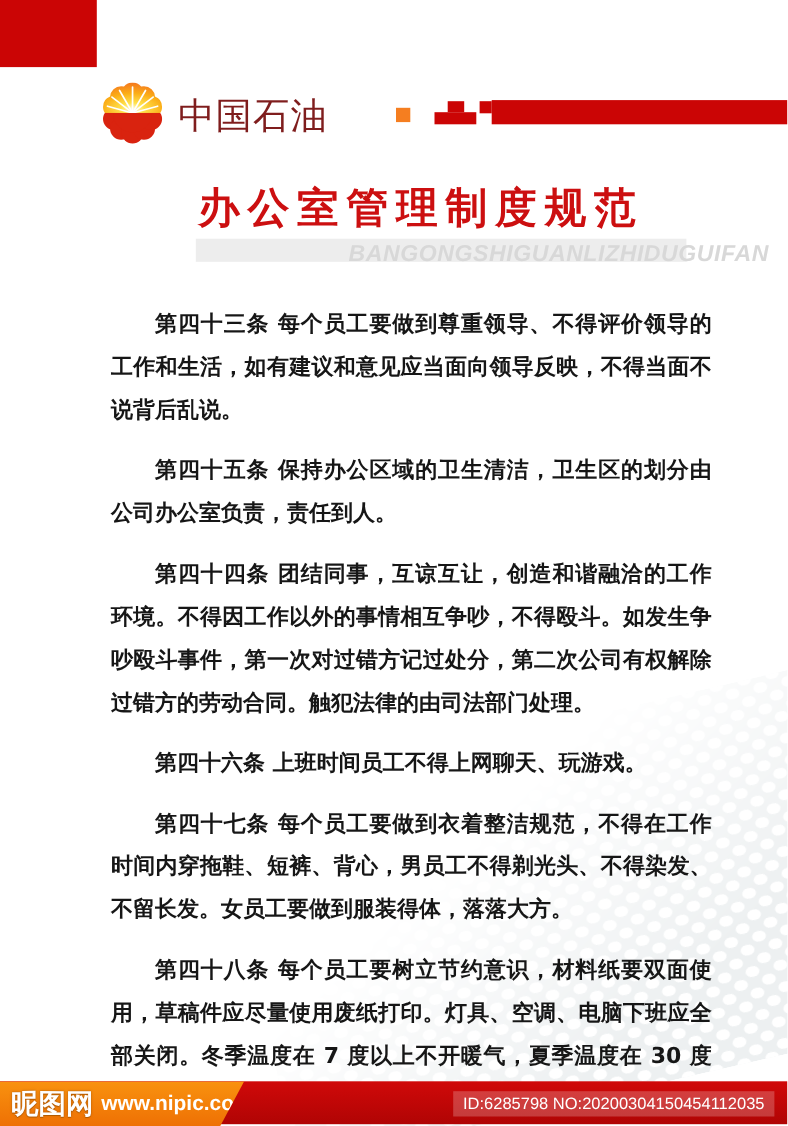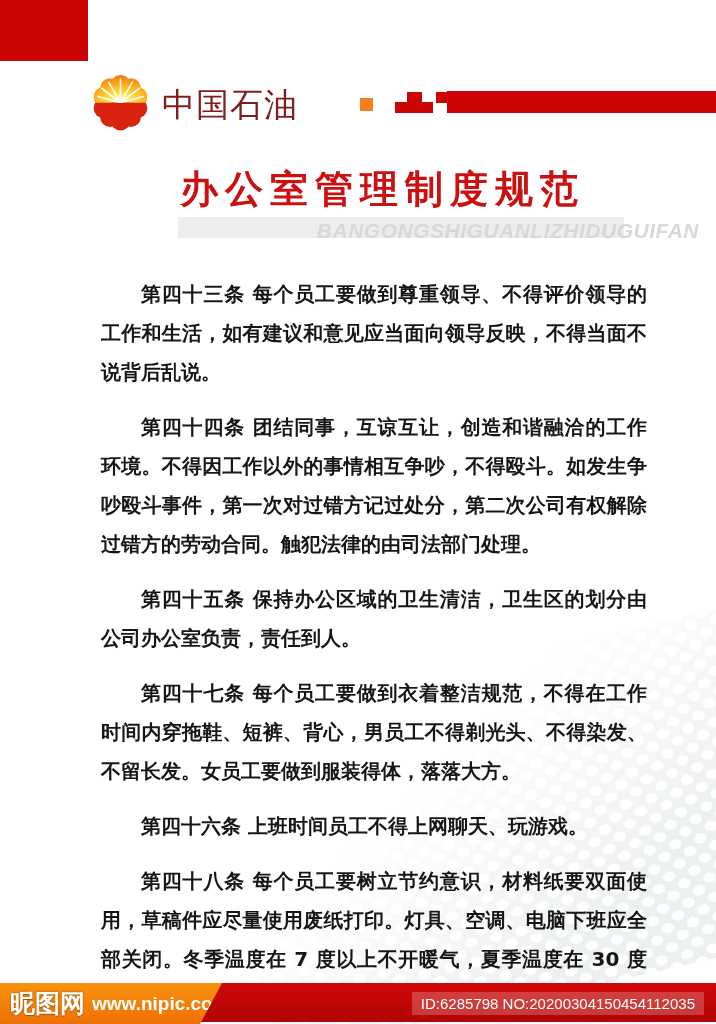--- a/index.html
+++ b/index.html
@@ -134,24 +134,24 @@
   <div class="deco deco-base"></div>
   <div class="deco deco-b"></div>
   <div class="deco deco-bar"></div>
 
   <div class="doc-title">办公室管理制度规范</div>
   <div class="subtitle-bar"></div>
   <div class="pinyin">BANGONGSHIGUANLIZHIDUGUIFAN</div>
 
   <div class="body-text">
     <p>第四十三条 每个员工要做到尊重领导、不得评价领导的工作和生活，如有建议和意见应当面向领导反映，不得当面不说背后乱说。</p>
+    <p>第四十五条 保持办公区域的卫生清洁，卫生区的划分由公司办公室负责，责任到人。</p>
     <p>第四十四条 团结同事，互谅互让，创造和谐融洽的工作环境。不得因工作以外的事情相互争吵，不得殴斗。如发生争吵殴斗事件，第一次对过错方记过处分，第二次公司有权解除过错方的劳动合同。触犯法律的由司法部门处理。</p>
-    <p>第四十五条 保持办公区域的卫生清洁，卫生区的划分由公司办公室负责，责任到人。</p>
+    <p>第四十六条 上班时间员工不得上网聊天、玩游戏。</p>
     <p>第四十七条 每个员工要做到衣着整洁规范，不得在工作时间内穿拖鞋、短裤、背心，男员工不得剃光头、不得染发、不留长发。女员工要做到服装得体，落落大方。</p>
-    <p>第四十六条 上班时间员工不得上网聊天、玩游戏。</p>
     <p>第四十八条 每个员工要树立节约意识，材料纸要双面使用，草稿件应尽量使用废纸打印。灯具、空调、电脑下班应全部关闭。冬季温度在 7 度以上不开暖气，夏季温度在 30 度以下不开空调，夏季空调温度应依照国务院节能减排的相关规定设置在 26 度以上。</p>
   </div>
 
   <div class="footer">
     <div class="footer-orange">
       <span class="site-name">昵图网</span>
       <span class="site-url">www.nipic.com</span>
     </div>
     <div class="footer-id">ID:6285798 NO:20200304150454112035</div>
   </div>

